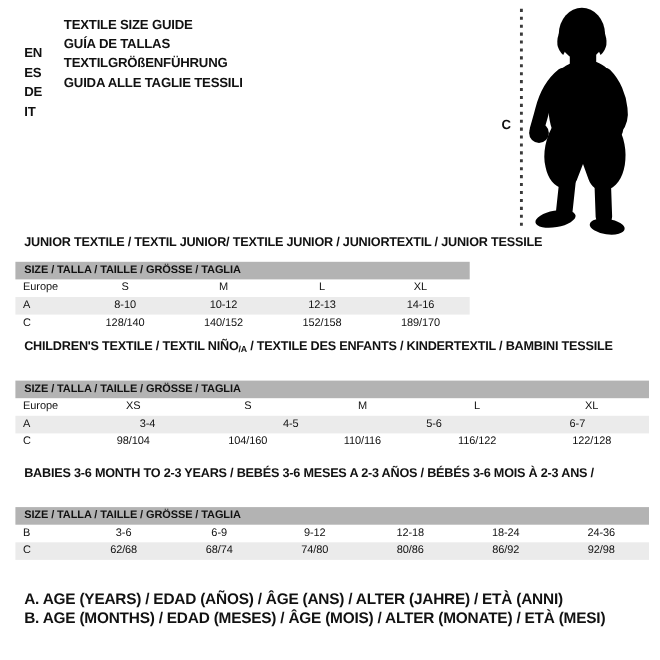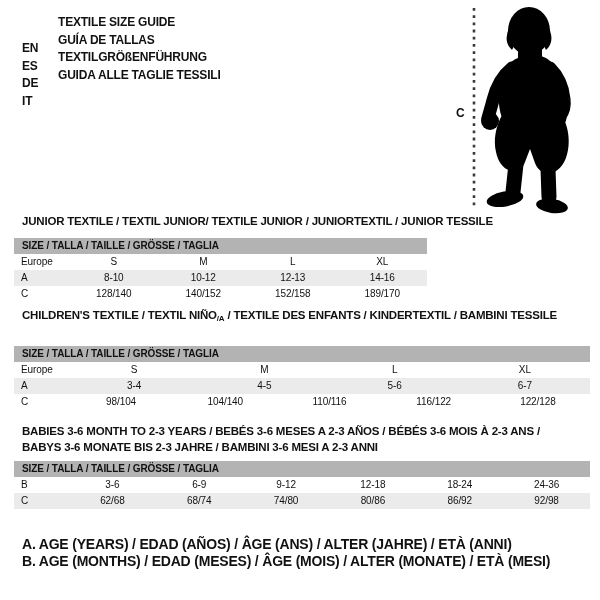--- a/index.html
+++ b/index.html
@@ -94,45 +94,45 @@
       <span class="tcell">152/158</span>
       <span class="tcell">189/170</span>
     </div>
   </div>
 
   <div class="sec-title" style="left:22px;top:308px"><span>CHILDREN'S TEXTILE / TEXTIL NIÑO</span><sub>/A</sub><span> / TEXTILE DES ENFANTS / KINDERTEXTIL / BAMBINI TESSILE</span></div>
   <div class="sizetable" style="left:14px;top:346px;width:576px">
     <div class="thead">SIZE / TALLA / TAILLE / GRÖSSE / TAGLIA</div>
     <div class="trow">
       <span class="tlabel">Europe</span>
+      <span class="tcell">XS</span>
       <span class="tcell">S</span>
       <span class="tcell">M</span>
       <span class="tcell">L</span>
       <span class="tcell">XL</span>
     </div>
     <div class="trow alt">
       <span class="tlabel">A</span>
       <span class="tcell">3-4</span>
       <span class="tcell">4-5</span>
       <span class="tcell">5-6</span>
       <span class="tcell">6-7</span>
     </div>
     <div class="trow">
       <span class="tlabel">C</span>
       <span class="tcell">98/104</span>
-      <span class="tcell">104/140</span>
+      <span class="tcell">104/160</span>
       <span class="tcell">110/116</span>
       <span class="tcell">116/122</span>
       <span class="tcell">122/128</span>
     </div>
   </div>
 
   <div class="sec-title" style="left:22px;top:424px">
     <div>BABIES 3-6 MONTH TO 2-3 YEARS / BEBÉS 3-6 MESES A 2-3 AÑOS / BÉBÉS 3-6 MOIS À 2-3 ANS /</div>
-    <div>BABYS 3-6 MONATE BIS 2-3 JAHRE / BAMBINI 3-6 MESI A 2-3 ANNI</div>
   </div>
   <div class="sizetable" style="left:14px;top:461px;width:576px">
     <div class="thead">SIZE / TALLA / TAILLE / GRÖSSE / TAGLIA</div>
     <div class="trow">
       <span class="tlabel">B</span>
       <span class="tcell">3-6</span>
       <span class="tcell">6-9</span>
       <span class="tcell">9-12</span>
       <span class="tcell">12-18</span>
       <span class="tcell">18-24</span>

